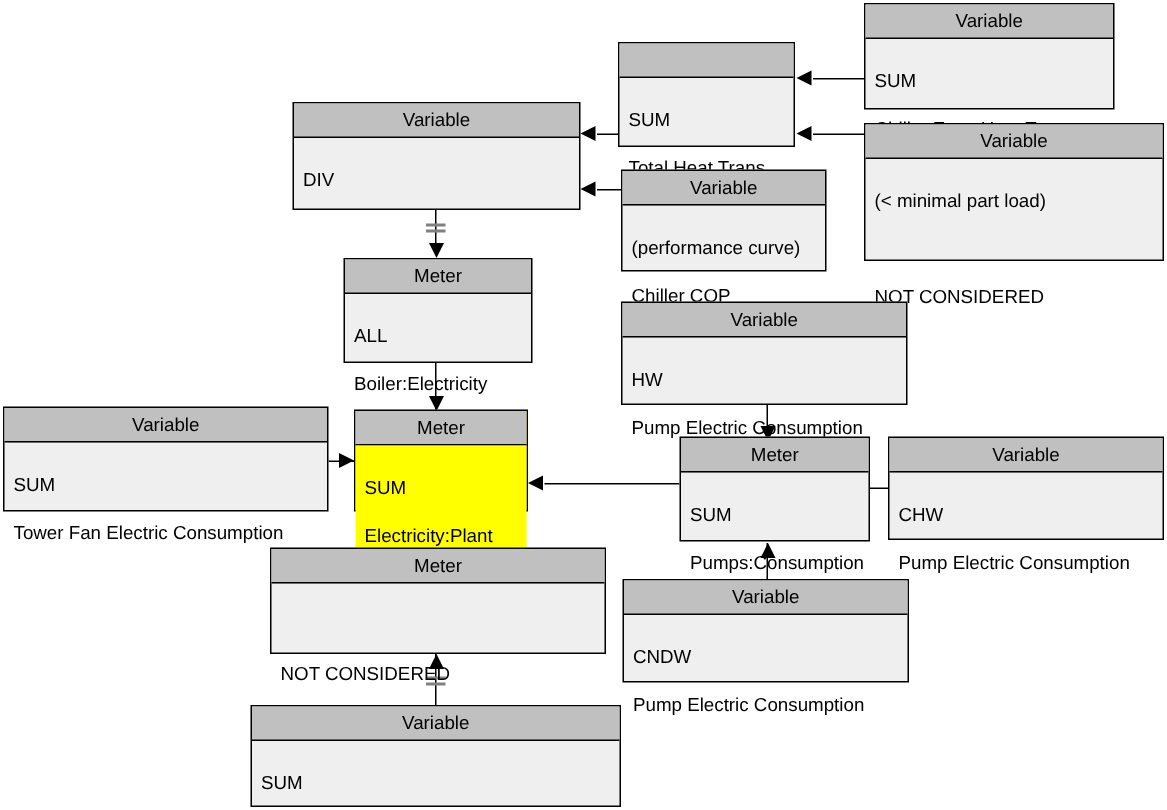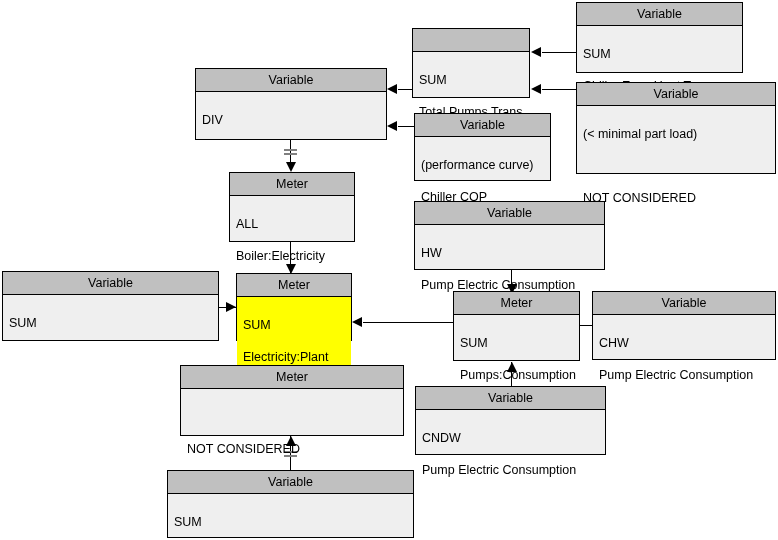--- a/index.html
+++ b/index.html
@@ -161,21 +161,21 @@
     <div class="body">
       <span>SUM</span><br>
       <span>Chiller Evap Heat Trans</span>
     </div>
   </div>
 
   <div class="node" style="left:412px; top:28px; width:118px; height:70px;">
     <div class="hdr"></div>
     <div class="body">
       <span>SUM</span><br>
-      <span>Total Pumps Trans</span>
+      <span>Total Heat Trans</span>
     </div>
   </div>
 
   <div class="node" style="left:576px; top:82px; width:200px; height:92px;">
     <div class="hdr">Variable</div>
     <div class="body">
       <span>(&lt; minimal part load)</span><br>
       <br>
       <span>NOT CONSIDERED</span>
     </div>
@@ -209,20 +209,21 @@
     <div class="body">
       <span>HW</span><br>
       <span>Pump Electric Consumption</span>
     </div>
   </div>
 
   <div class="node" style="left:2px; top:271px; width:217px; height:70px;">
     <div class="hdr">Variable</div>
     <div class="body">
       <span>SUM</span><br>
+      <span>Tower Fan Electric Consumption</span>
     </div>
   </div>
 
   <div class="node highlight" style="left:236px; top:273px; width:116px; height:68px;">
     <div class="hdr">Meter</div>
     <div class="body">
       <span>SUM</span><br>
       <span>Electricity:Plant</span>
     </div>
   </div>

